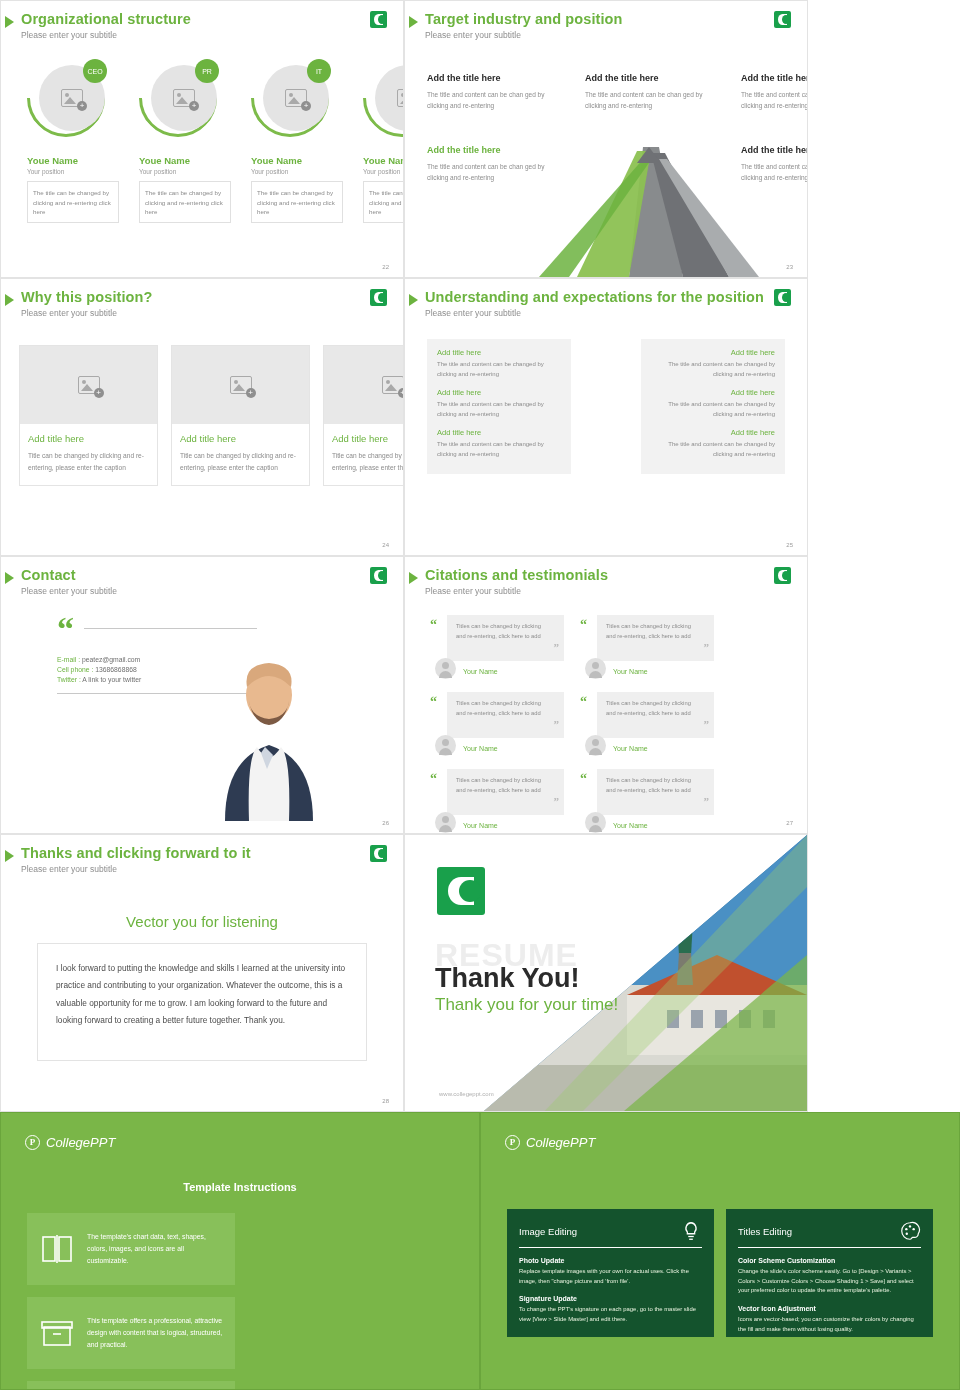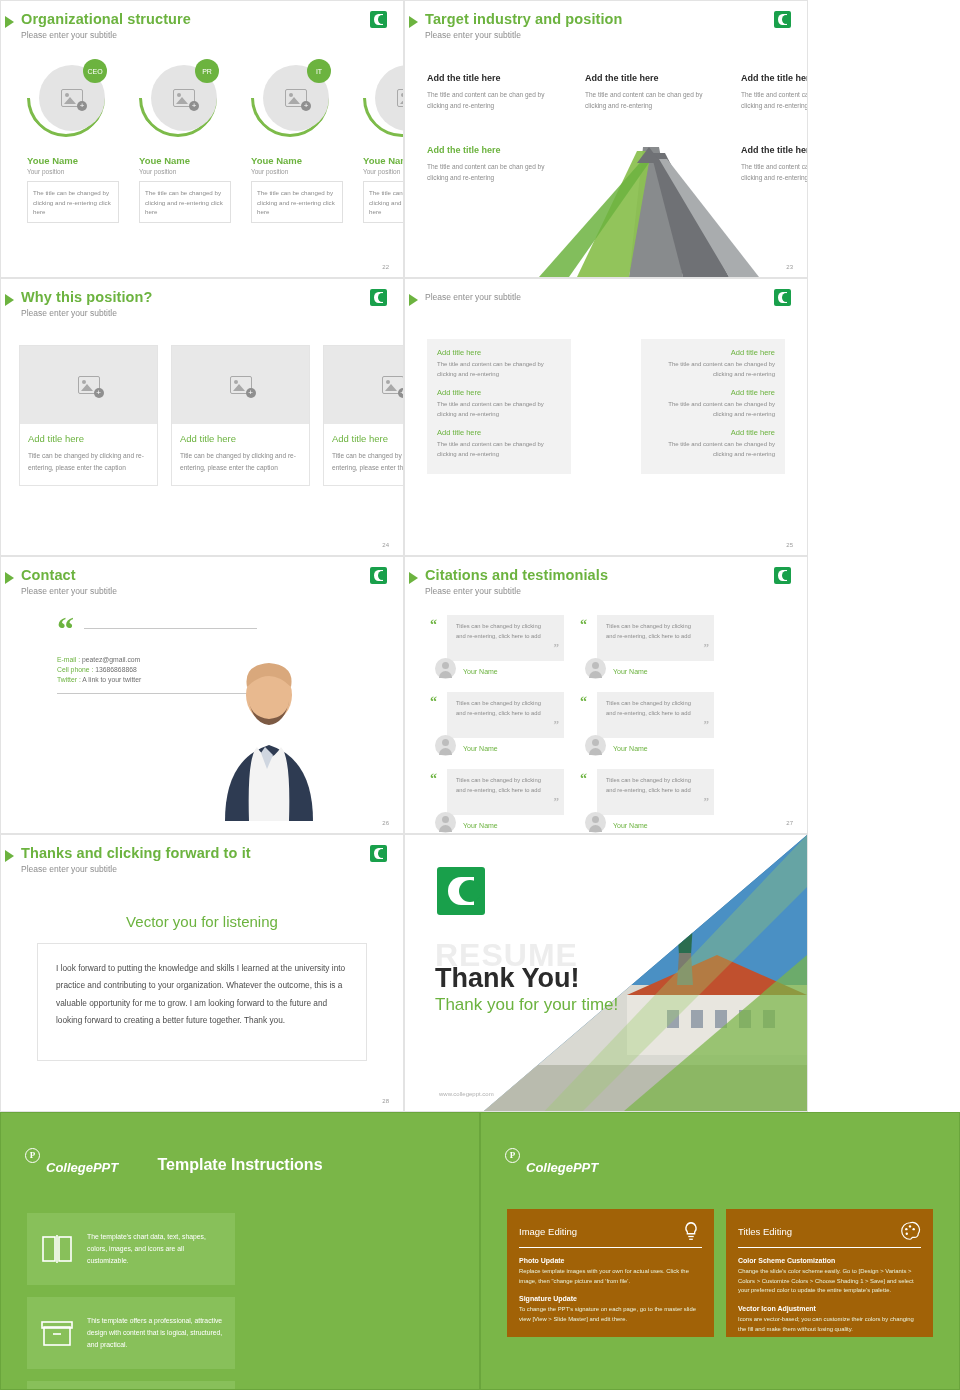--- a/index.html
+++ b/index.html
@@ -248,34 +248,34 @@
     position: relative;
     border: 1px solid #6aa53c;
     overflow: hidden;
   }
   .gs-brand { position: absolute; left: 24px; top: 22px; display: flex; align-items: center; gap: 6px; }
   .gs-brand .bmark {
     width: 15px; height: 15px; border: 1.6px solid #fff; border-radius: 50%;
     color: #fff; font-size: 9px; font-weight: bold; line-height: 12px; text-align: center;
     font-family: "Liberation Serif", serif;
   }
-  .gs-brand .btext { color: #ffffff; font-size: 13px; font-weight: bold; font-style: italic; margin-top: 25px; }
+  .gs-brand .btext { color: #ffffff; font-size: 13px; font-weight: normal; font-style: italic; }
   .gs-title {
-    position: absolute; left: 0; right: 0; top: 43px; text-align: center;
-    color: #ffffff; font-size: 16px; font-weight: bold;
+    position: absolute; left: 0; right: 0; top: 68px; text-align: center;
+    color: #ffffff; font-size: 11px; font-weight: bold;
   }
   .gs-cards { position: absolute; left: 26px; right: 26px; top: 100px; display: flex; flex-wrap: wrap; gap: 12px; }
   .gs-card {
     width: 208px; height: 72px; background: #88c05a;
     display: flex; align-items: center; gap: 10px; padding: 8px 10px;
   }
   .gs-card .ic { width: 40px; height: 40px; flex: 0 0 40px; }
   .gs-card .tx { font-size: 6.8px; color: #ffffff; line-height: 1.8; }
 
-  .tut-card { width: 208px; height: 128px; background: #a16207; padding: 11px 12px; position: relative; }
+  .tut-card { width: 208px; height: 128px; background: #14532d; padding: 11px 12px; position: relative; }
   .tut-card .ch { display: flex; align-items: center; justify-content: space-between; border-bottom: 1px solid #ffffff; padding-bottom: 5px; }
   .tut-card .ch .ct { color: #ffffff; font-size: 9.5px; }
   .tut-card .sec { margin-top: 9px; }
   .tut-card .sec .st { color: #ffffff; font-size: 7px; font-weight: bold; margin-bottom: 3px; }
   .tut-card .sec .sd { color: #eaf4e0; font-size: 5.9px; line-height: 1.65; }
   .tut-cards { position: absolute; left: 26px; right: 26px; top: 96px; display: flex; gap: 12px; }
 </style>
 </head>
 <body>
 
@@ -432,20 +432,21 @@
           <div class="why-text">Title can be changed by clicking and re-entering, please enter the caption</div>
         </div>
       </div>
     </div>
     <div class="pagenum">24</div>
   </div>
 
   <div class="slide">
     <div class="hdr">
       <span class="arrow"></span>
+      <h1>Understanding and expectations for the position</h1>
       <h2>Please enter your subtitle</h2>
     </div>
     <div class="logo-badge"></div>
 
     <div class="ue-panel l">
       <div class="ue-item">
         <div class="t">Add title here</div>
         <div class="d">The title and content can be changed by clicking and re-entering</div>
       </div>
       <div class="ue-item">

